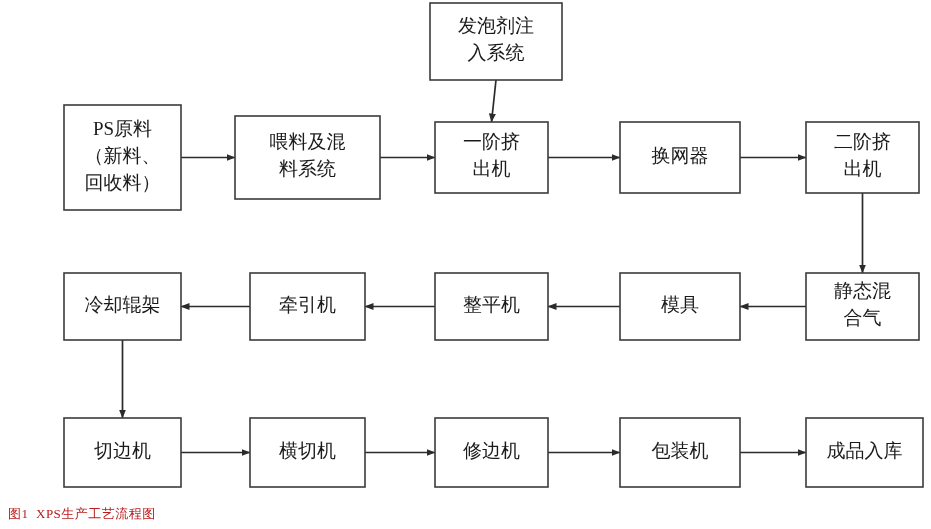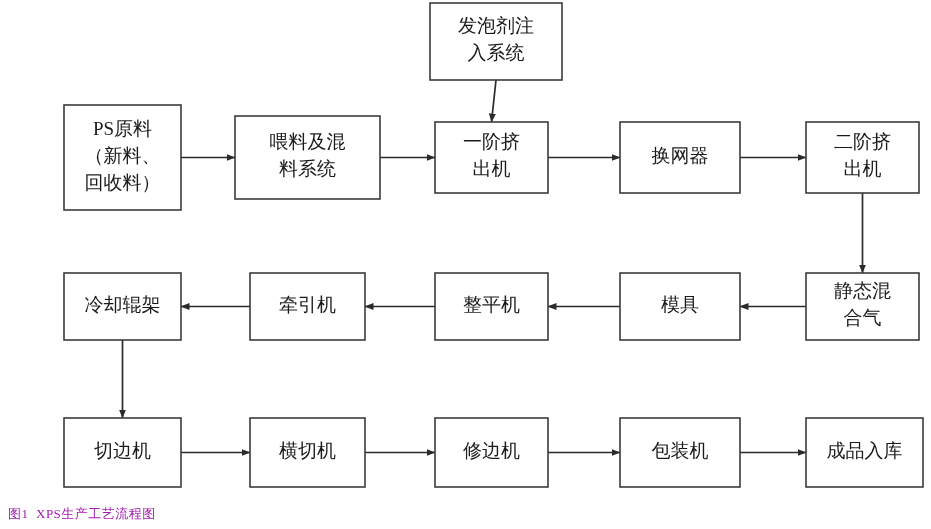--- a/index.html
+++ b/index.html
@@ -45,21 +45,21 @@
     stroke: #2b2b2b;
     stroke-width: 1.7;
     fill: none;
   }
   .caption {
     position: absolute;
     left: 8px;
     top: 505px;
     font-family: "Liberation Serif", "DejaVu Serif", serif;
     font-size: 13px;
-    color: #a21caf;
+    color: #b91c1c;
     letter-spacing: 0.5px;
     white-space: pre;
   }
 </style>
 </head>
 <body>
 
 <div id="figure-root">
   <svg id="flow-svg" viewBox="0 0 931 529" xmlns="http://www.w3.org/2000/svg">
     <defs>

